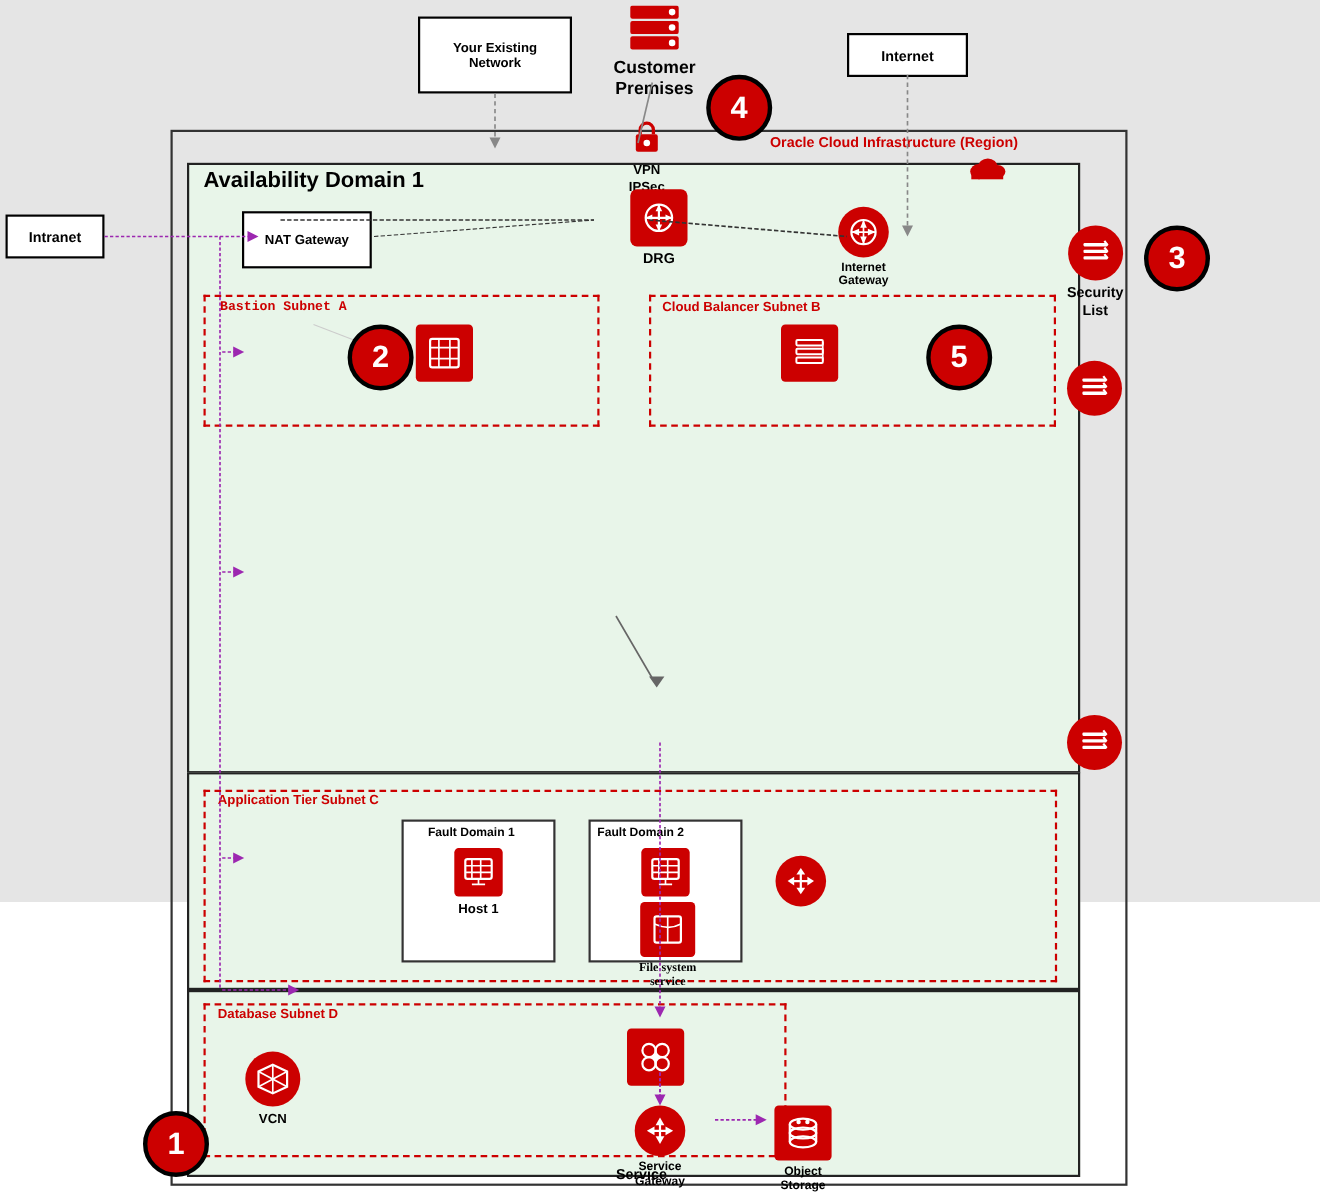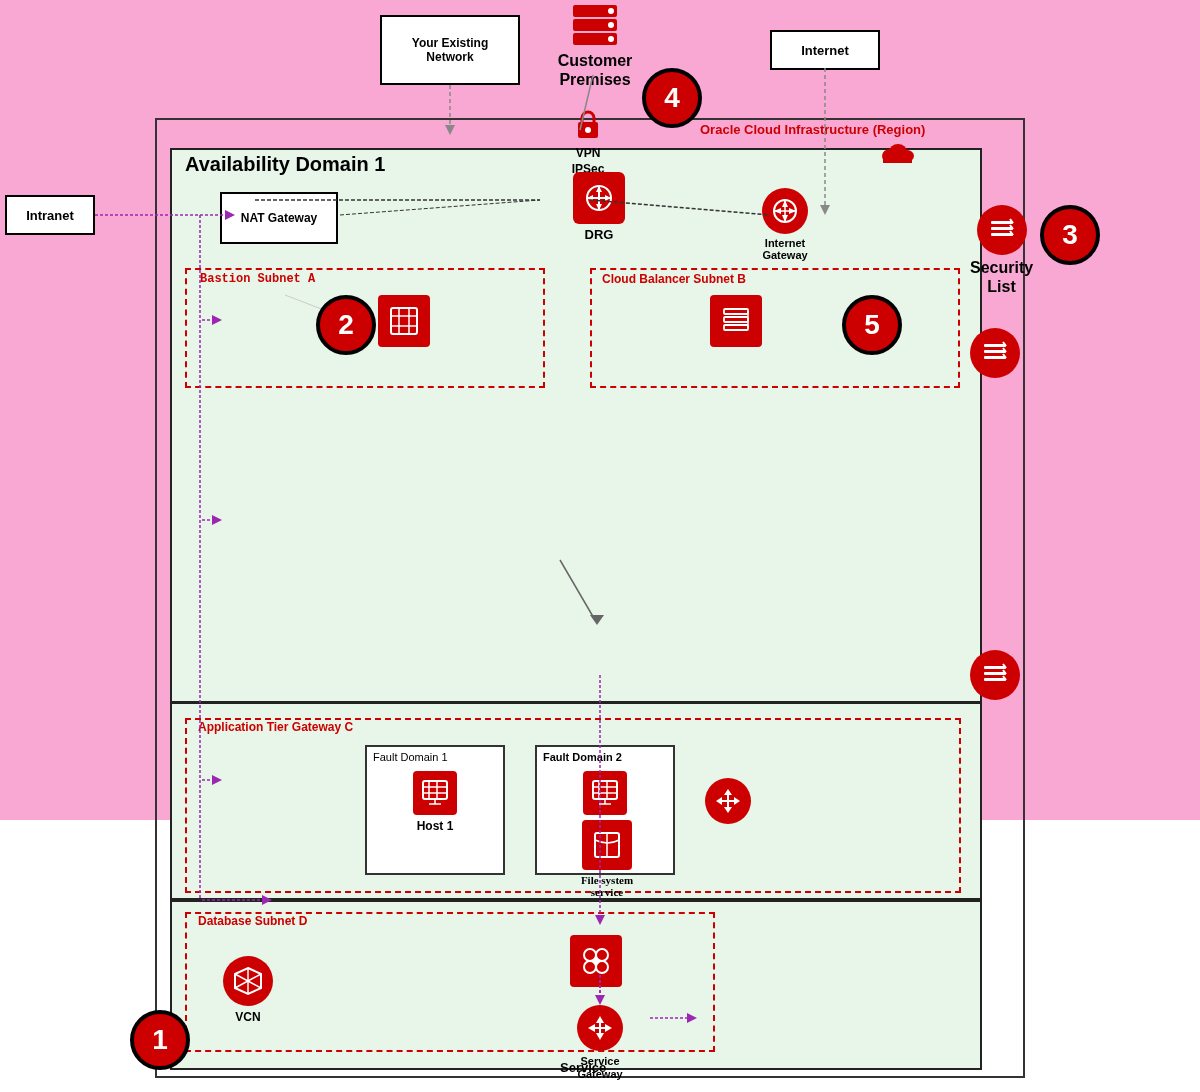--- a/index.html
+++ b/index.html
@@ -8,21 +8,21 @@
       font-family: Arial, sans-serif;
       width: 1200px;
       height: 1092px;
       overflow: hidden;
       position: relative;
     }
     .diagram-container {
       position: relative;
       width: 1200px;
       height: 820px;
-      background: #f9a8d4;
+      background: #e5e5e5;
     }
 
     
     .your-existing-network {
       position: absolute;
       left: 380px; top: 15px;
       width: 140px; height: 70px;
       border: 2px solid #000;
       display: flex; align-items: center; justify-content: center;
       text-align: center;
@@ -246,25 +246,25 @@
       <rect x="3" y="11" width="24" height="5" rx="1" fill="none" stroke="#fff" stroke-width="1.8"></rect>
       <rect x="3" y="19" width="24" height="5" rx="1" fill="none" stroke="#fff" stroke-width="1.8"></rect>
       <line x1="27" y1="5" x2="27" y2="22" stroke="#fff" stroke-width="1.5"></line>
     </svg>
   </div>
 
   <div style="position:absolute; left:170px; top:702px; width:812px; height:198px; border:2px solid #222; background:#e8f5e9; z-index:3;"></div>
 
   <div style="position:absolute; left:185px; top:718px; width:776px; height:175px; border:2px dashed #cc0000; z-index:5;"></div>
   <div style="position:absolute; left:198px; top:720px; font-size:12px; font-weight:bold; color:#cc0000; z-index:20;">
-    <span>Application Tier Gateway C</span>
+    <span>Application Tier Subnet C</span>
   </div>
 
   <div style="position:absolute; left:365px; top:745px; width:140px; height:130px; border:2px solid #333; background:#fff; z-index:8;">
-    <div style="font-size:11px; font-weight:normal; padding:4px 6px;">
+    <div style="font-size:11px; font-weight:bold; padding:4px 22px;">
       <span>Fault Domain 1</span>
     </div>
 
     <div style="width:44px; height:44px; background:#cc0000; border-radius:4px; margin:4px auto; display:flex; align-items:center; justify-content:center;">
       <svg width="28" height="28" viewBox="0 0 28 28">
         <rect x="2" y="2" width="24" height="18" rx="2" fill="none" stroke="#fff" stroke-width="2"></rect>
         <line x1="8" y1="2" x2="8" y2="20" stroke="#fff" stroke-width="1.5"></line>
         <line x1="16" y1="2" x2="16" y2="20" stroke="#fff" stroke-width="1.5"></line>
         <line x1="2" y1="8" x2="26" y2="8" stroke="#fff" stroke-width="1.5"></line>
         <line x1="2" y1="14" x2="26" y2="14" stroke="#fff" stroke-width="1.5"></line>
@@ -348,20 +348,36 @@
         <polygon points="26,14 19,10 19,18" fill="#fff"></polygon>
         <line x1="14" y1="5" x2="14" y2="23" stroke="#fff" stroke-width="2"></line>
         <line x1="5" y1="14" x2="23" y2="14" stroke="#fff" stroke-width="2"></line>
       </svg>
     </div>
     <div style="font-size:11px; font-weight:bold; margin-top:4px; line-height:1.2;">
       Service<br>Gateway
     </div>
   </div>
 
+  <div style="position:absolute; left:690px; top:1005px; text-align:center; z-index:10; width:80px;">
+    <div style="width:52px; height:50px; background:#cc0000; border-radius:4px; display:flex; align-items:center; justify-content:center; margin:0 auto;">
+      <svg width="32" height="32" viewBox="0 0 32 32">
+        <ellipse cx="16" cy="8" rx="12" ry="5" fill="none" stroke="#fff" stroke-width="2"></ellipse>
+        <line x1="4" y1="8" x2="4" y2="24" stroke="#fff" stroke-width="2"></line>
+        <line x1="28" y1="8" x2="28" y2="24" stroke="#fff" stroke-width="2"></line>
+        <ellipse cx="16" cy="24" rx="12" ry="5" fill="none" stroke="#fff" stroke-width="2"></ellipse>
+        <ellipse cx="16" cy="16" rx="12" ry="5" fill="none" stroke="#fff" stroke-width="2"></ellipse>
+        <circle cx="12" cy="6" r="2" fill="#fff"></circle>
+        <circle cx="20" cy="6" r="2" fill="#fff"></circle>
+      </svg>
+    </div>
+    <div style="font-size:11px; font-weight:bold; margin-top:4px; line-height:1.2;">
+      Object<br>Storage
+    </div>
+  </div>
 
   <div style="position:absolute; left:567px; top:820px; text-align:center; z-index:10; width:80px;font-family:Liberation Serif, serif;">
     <div style="width:50px; height:50px; background:#cc0000; border-radius:4px; display:flex; align-items:center; justify-content:center; margin:0 auto;">
       <svg width="30" height="30" viewBox="0 0 30 30">
         <rect x="3" y="3" width="24" height="24" rx="2" fill="none" stroke="#fff" stroke-width="2"></rect>
         <path d="M3,10 Q16,16 27,10" fill="none" stroke="#fff" stroke-width="1.5"></path>
         <line x1="15" y1="3" x2="15" y2="27" stroke="#fff" stroke-width="1.5"></line>
       </svg>
     </div>
     <div style="font-size:11px; font-weight:bold; margin-top:4px;">
@@ -373,21 +389,21 @@
     <div style="width:50px; height:50px; background:#cc0000; border-radius:50%; display:flex; align-items:center; justify-content:center; margin:0 auto;">
       <svg width="30" height="30" viewBox="0 0 30 30">
         <rect x="4" y="6" width="22" height="3" rx="1" fill="#fff"></rect>
         <rect x="4" y="12" width="22" height="3" rx="1" fill="#fff"></rect>
         <rect x="4" y="18" width="22" height="3" rx="1" fill="#fff"></rect>
         <line x1="23" y1="4" x2="26" y2="8" stroke="#fff" stroke-width="2"></line>
         <line x1="23" y1="10" x2="26" y2="14" stroke="#fff" stroke-width="2"></line>
         <line x1="23" y1="16" x2="26" y2="20" stroke="#fff" stroke-width="2"></line>
       </svg>
     </div>
-    <div style="font-size:16px; font-weight:bold; margin-top:3px; line-height:1.2;">
+    <div style="font-size:13px; font-weight:bold; margin-top:3px; line-height:1.2;">
       Security<br>List
     </div>
   </div>
 
   <div style="position:absolute; left:970px; top:328px; text-align:center; z-index:10;">
     <div style="width:50px; height:50px; background:#cc0000; border-radius:50%; display:flex; align-items:center; justify-content:center; margin:0 auto;">
       <svg width="30" height="30" viewBox="0 0 30 30">
         <rect x="4" y="6" width="22" height="3" rx="1" fill="#fff"></rect>
         <rect x="4" y="12" width="22" height="3" rx="1" fill="#fff"></rect>
         <rect x="4" y="18" width="22" height="3" rx="1" fill="#fff"></rect>

